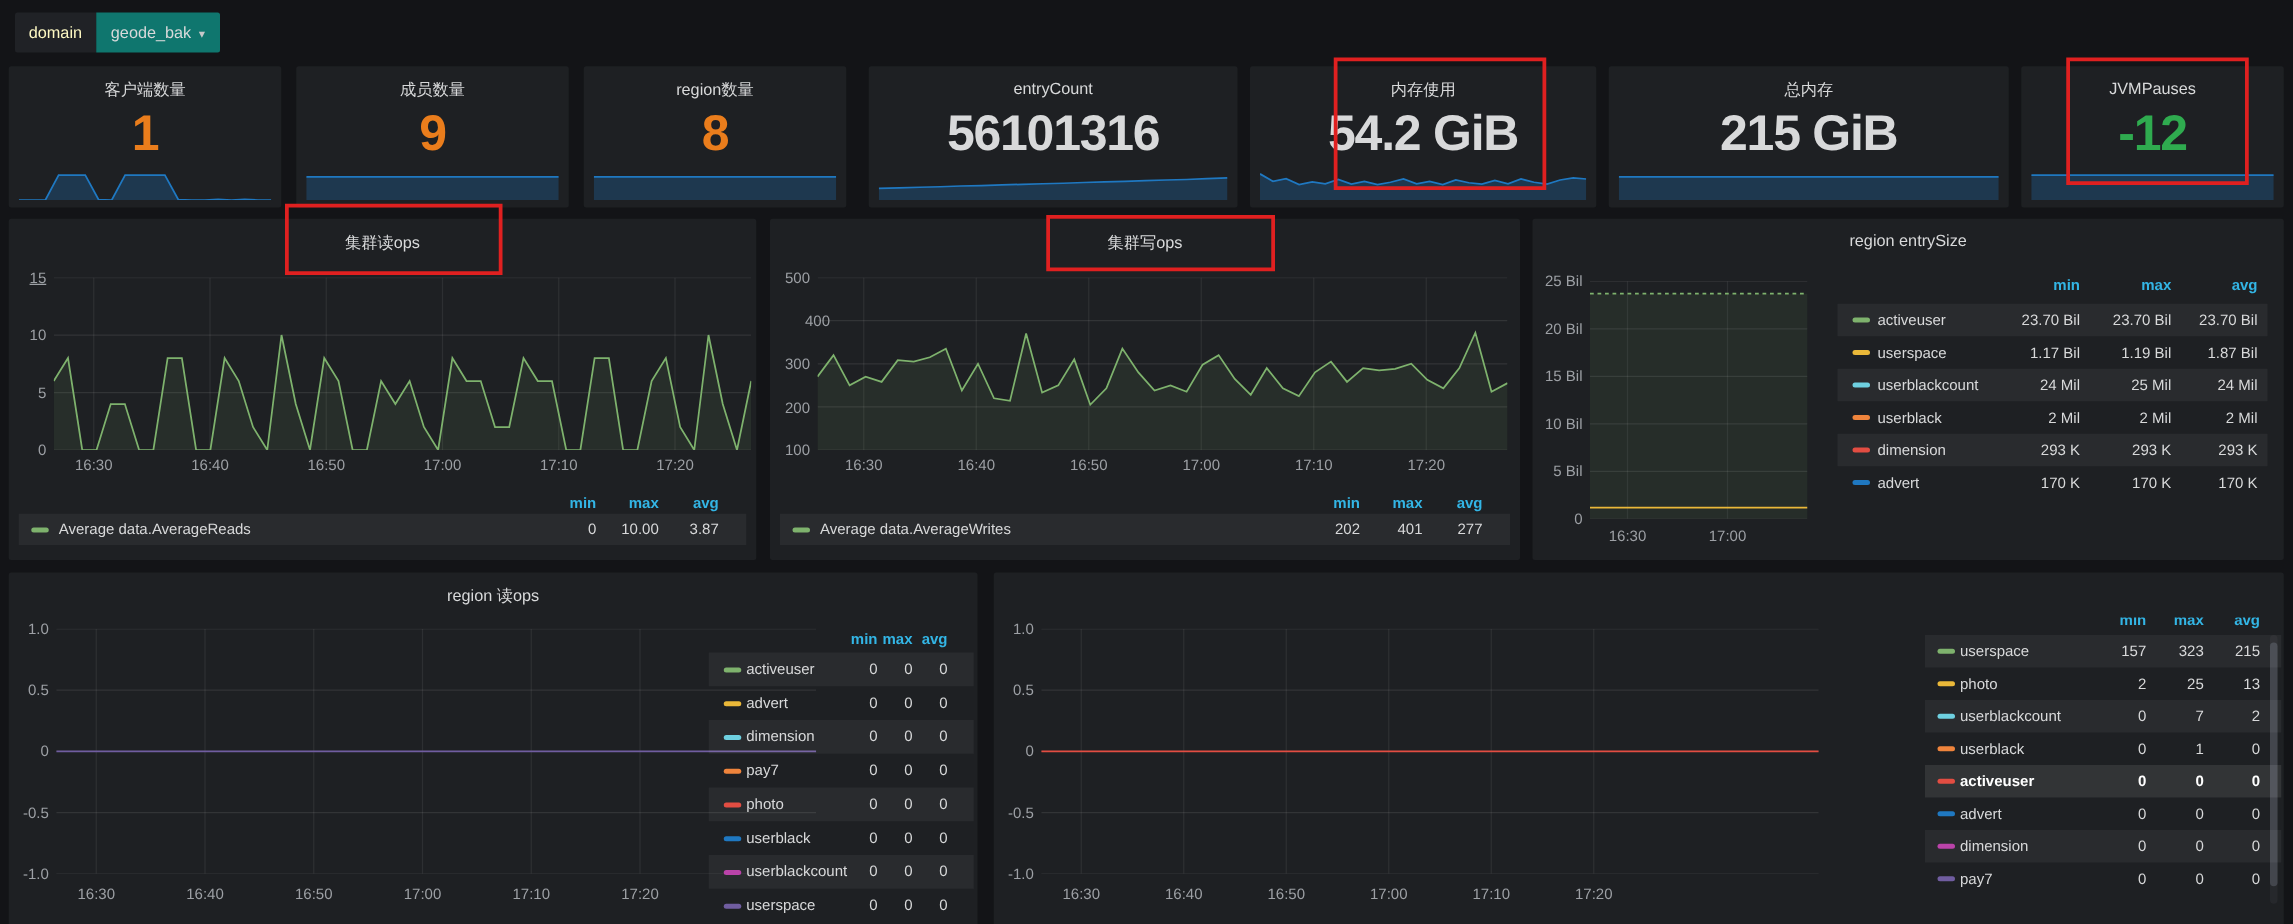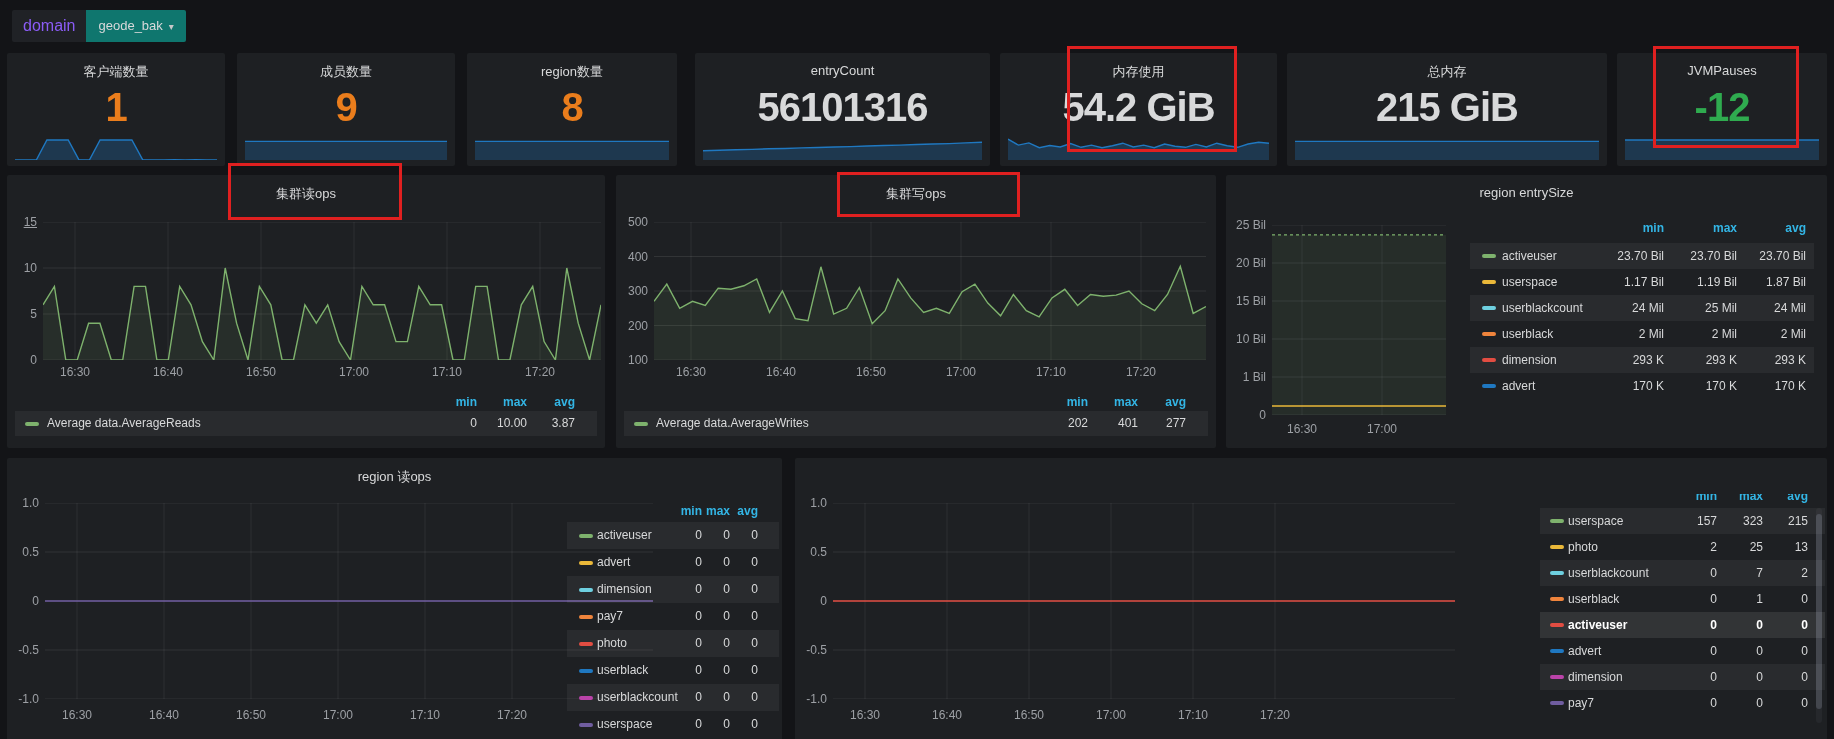--- a/index.html
+++ b/index.html
@@ -3,21 +3,21 @@
 <meta charset="utf-8">
 <style>
   * { margin:0; padding:0; box-sizing:border-box; }
   html,body { width:1834px; height:739px; background:#131417; overflow:hidden;
     font-family:"Liberation Sans", sans-serif; }
   .panel { position:absolute; background:#1e2023; border-radius:2px; }
   .panel-title { position:absolute; top:10px; left:0; right:0; text-align:center;
     color:#d8d9da; font-size:13px; font-weight:500; z-index:2; }
   
   .var-ctl { position:absolute; left:12px; top:10px; height:32px; display:flex; z-index:3; }
-  .var-label { background:#202226; color:#8b5cf6; font-size:16px; line-height:32px;
+  .var-label { background:#202226; color:#fef9c3; font-size:13px; line-height:32px;
     padding:0 11px; border-radius:2px 0 0 2px; }
   .var-value { background:#0f766e; color:#d8d9da; font-size:13px; line-height:32px;
     padding:0 12px; border-radius:0 2px 2px 0; cursor:pointer; }
   .var-value .caret { font-size:10px; color:#c7c8c9; margin-left:6px; }
   
   .stat-value { position:absolute; top:32px; left:0; right:0; text-align:center;
     font-size:40px; font-weight:700; letter-spacing:-1px; z-index:1; }
   .spark { position:absolute; left:8px; right:8px; bottom:6px; height:27px; }
   
   .ann { position:absolute; border:3px solid #e02020; z-index:6; pointer-events:none; }
@@ -178,21 +178,21 @@
         <line x1="37" y1="0" x2="37" y2="138" stroke="rgba(255,255,255,0.07)" stroke-width="1"></line>
         <line x1="127" y1="0" x2="127" y2="138" stroke="rgba(255,255,255,0.07)" stroke-width="1"></line>
         <line x1="217" y1="0" x2="217" y2="138" stroke="rgba(255,255,255,0.07)" stroke-width="1"></line>
         <line x1="307" y1="0" x2="307" y2="138" stroke="rgba(255,255,255,0.07)" stroke-width="1"></line>
         <line x1="397" y1="0" x2="397" y2="138" stroke="rgba(255,255,255,0.07)" stroke-width="1"></line>
         <line x1="487" y1="0" x2="487" y2="138" stroke="rgba(255,255,255,0.07)" stroke-width="1"></line>
         <polygon points="0.0,79.3 12.8,62.1 25.7,86.3 38.5,79.3 51.3,83.5 64.2,66.2 77.0,67.3 89.9,63.8 102.7,56.9 115.5,90.4 128.4,69.0 141.2,96.6 154.0,98.7 166.9,44.8 179.7,92.1 192.6,86.3 205.4,65.5 218.2,101.8 231.1,88.7 243.9,56.9 256.7,75.9 269.6,90.4 282.4,86.3 295.3,91.4 308.1,69.7 320.9,62.1 333.8,81.1 346.6,93.8 359.4,72.5 372.3,88.7 385.1,94.9 398.0,75.9 410.8,67.3 423.6,83.5 436.5,72.5 449.3,74.2 462.1,73.1 475.0,69.0 487.8,81.8 500.7,88.7 513.5,72.5 526.3,44.2 539.2,91.4 552.0,84.5 552,138 0,138" fill="#7eb26d" fill-opacity="0.1" stroke="none"></polygon>
         <polyline points="0.0,79.3 12.8,62.1 25.7,86.3 38.5,79.3 51.3,83.5 64.2,66.2 77.0,67.3 89.9,63.8 102.7,56.9 115.5,90.4 128.4,69.0 141.2,96.6 154.0,98.7 166.9,44.8 179.7,92.1 192.6,86.3 205.4,65.5 218.2,101.8 231.1,88.7 243.9,56.9 256.7,75.9 269.6,90.4 282.4,86.3 295.3,91.4 308.1,69.7 320.9,62.1 333.8,81.1 346.6,93.8 359.4,72.5 372.3,88.7 385.1,94.9 398.0,75.9 410.8,67.3 423.6,83.5 436.5,72.5 449.3,74.2 462.1,73.1 475.0,69.0 487.8,81.8 500.7,88.7 513.5,72.5 526.3,44.2 539.2,91.4 552.0,84.5" fill="none" stroke="#7eb26d" stroke-width="1.4"></polyline>
       </svg></div>
     <div class="ytick" style="left: 4px; top: 40px; width: 28px;">500</div>
-    <div class="ytick" style="left: 4px; top: 74.5px; width: 28px;">400</div>
+    <div class="ytick" style="left: 20px; top: 74.5px; width: 28px;">400</div>
     <div class="ytick" style="left: 4px; top: 109px; width: 28px;">300</div>
     <div class="ytick" style="left: 4px; top: 143.5px; width: 28px;">200</div>
     <div class="ytick" style="left: 4px; top: 178px; width: 28px;">100</div>
     <div class="xtick" style="left: 53px; top: 190px;">16:30</div>
     <div class="xtick" style="left: 143px; top: 190px;">16:40</div>
     <div class="xtick" style="left: 233px; top: 190px;">16:50</div>
     <div class="xtick" style="left: 323px; top: 190px;">17:00</div>
     <div class="xtick" style="left: 413px; top: 190px;">17:10</div>
     <div class="xtick" style="left: 503px; top: 190px;">17:20</div>
   </div>
@@ -209,21 +209,21 @@
         <line x1="30" y1="0" x2="30" y2="190" stroke="rgba(255,255,255,0.07)" stroke-width="1"></line>
         <line x1="110" y1="0" x2="110" y2="190" stroke="rgba(255,255,255,0.07)" stroke-width="1"></line>
         <polygon points="0.0,9.9 14.5,9.9 29.0,9.9 43.5,9.9 58.0,9.9 72.5,9.9 87.0,9.9 101.5,9.9 116.0,9.9 130.5,9.9 145.0,9.9 159.5,9.9 174.0,9.9 174,190 0,190" fill="#7eb26d" fill-opacity="0.09" stroke="none"></polygon>
         <polyline points="0.0,9.9 14.5,9.9 29.0,9.9 43.5,9.9 58.0,9.9 72.5,9.9 87.0,9.9 101.5,9.9 116.0,9.9 130.5,9.9 145.0,9.9 159.5,9.9 174.0,9.9" fill="none" stroke="#7eb26d" stroke-width="1.4" stroke-dasharray="3,3"></polyline>
         <polyline points="0.0,181.0 14.5,181.0 29.0,181.0 43.5,181.0 58.0,181.0 72.5,181.0 87.0,181.0 101.5,181.0 116.0,181.0 130.5,181.0 145.0,181.0 159.5,181.0 174.0,181.0" fill="none" stroke="#eab839" stroke-width="1.4"></polyline>
       </svg></div>
     <div class="ytick" style="left: 2px; top: 43px; width: 38px;">25 Bil</div>
     <div class="ytick" style="left: 2px; top: 81px; width: 38px;">20 Bil</div>
     <div class="ytick" style="left: 2px; top: 119px; width: 38px;">15 Bil</div>
     <div class="ytick" style="left: 2px; top: 157px; width: 38px;">10 Bil</div>
-    <div class="ytick" style="left: 2px; top: 195px; width: 38px;">1 Bil</div>
+    <div class="ytick" style="left: 2px; top: 195px; width: 38px;">5 Bil</div>
     <div class="ytick" style="left: 2px; top: 233px; width: 38px;">0</div>
     <div class="xtick" style="left: 54px; top: 247px;">16:30</div>
     <div class="xtick" style="left: 134px; top: 247px;">17:00</div>
     <div style="position: absolute; left: 244px; top: 46px; width: 344px;">
       <div class="lg-head" style="position: absolute; left: 0px; right: 0px; top: 0px; height: 14px;">
         <span style="right: 150px; top: 0px;">min</span>
         <span style="right: 77px; top: 0px;">max</span>
         <span style="right: 8px; top: 0px;">avg</span>
       </div>
       <div class="lg-row alt" style="left: 0px; width: 344px; top: 22px; height: 26px; line-height: 26px;">

